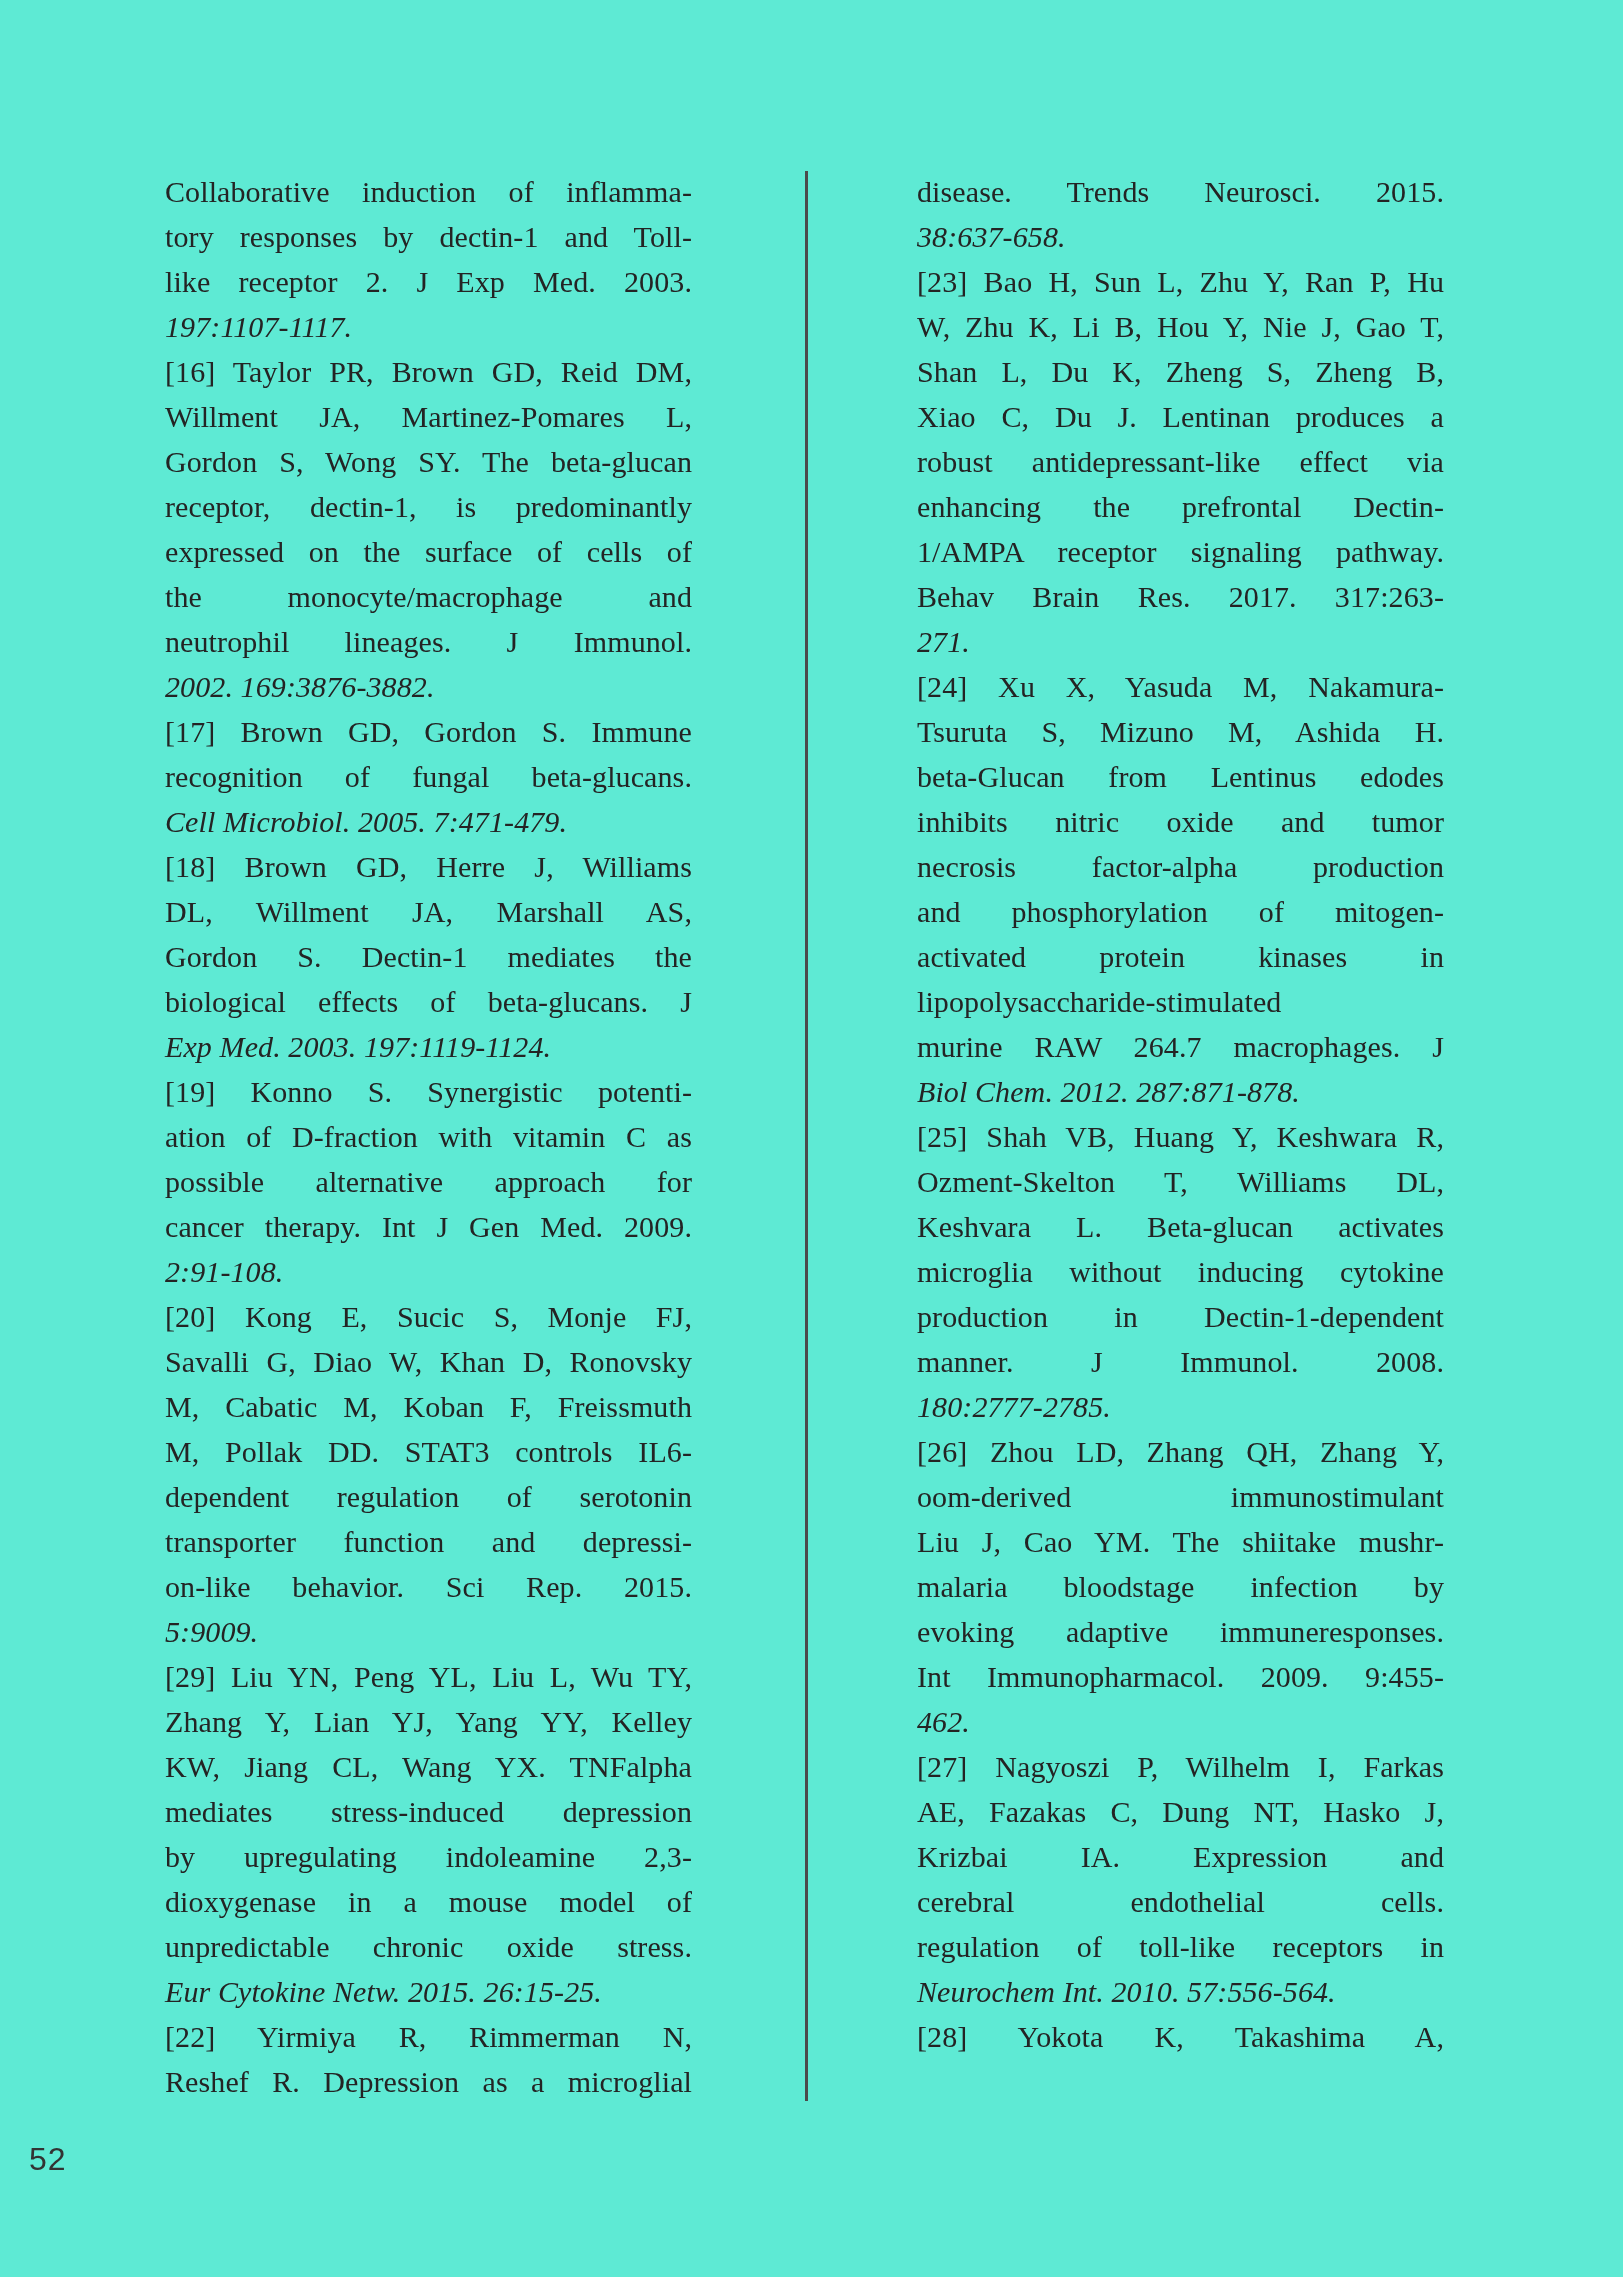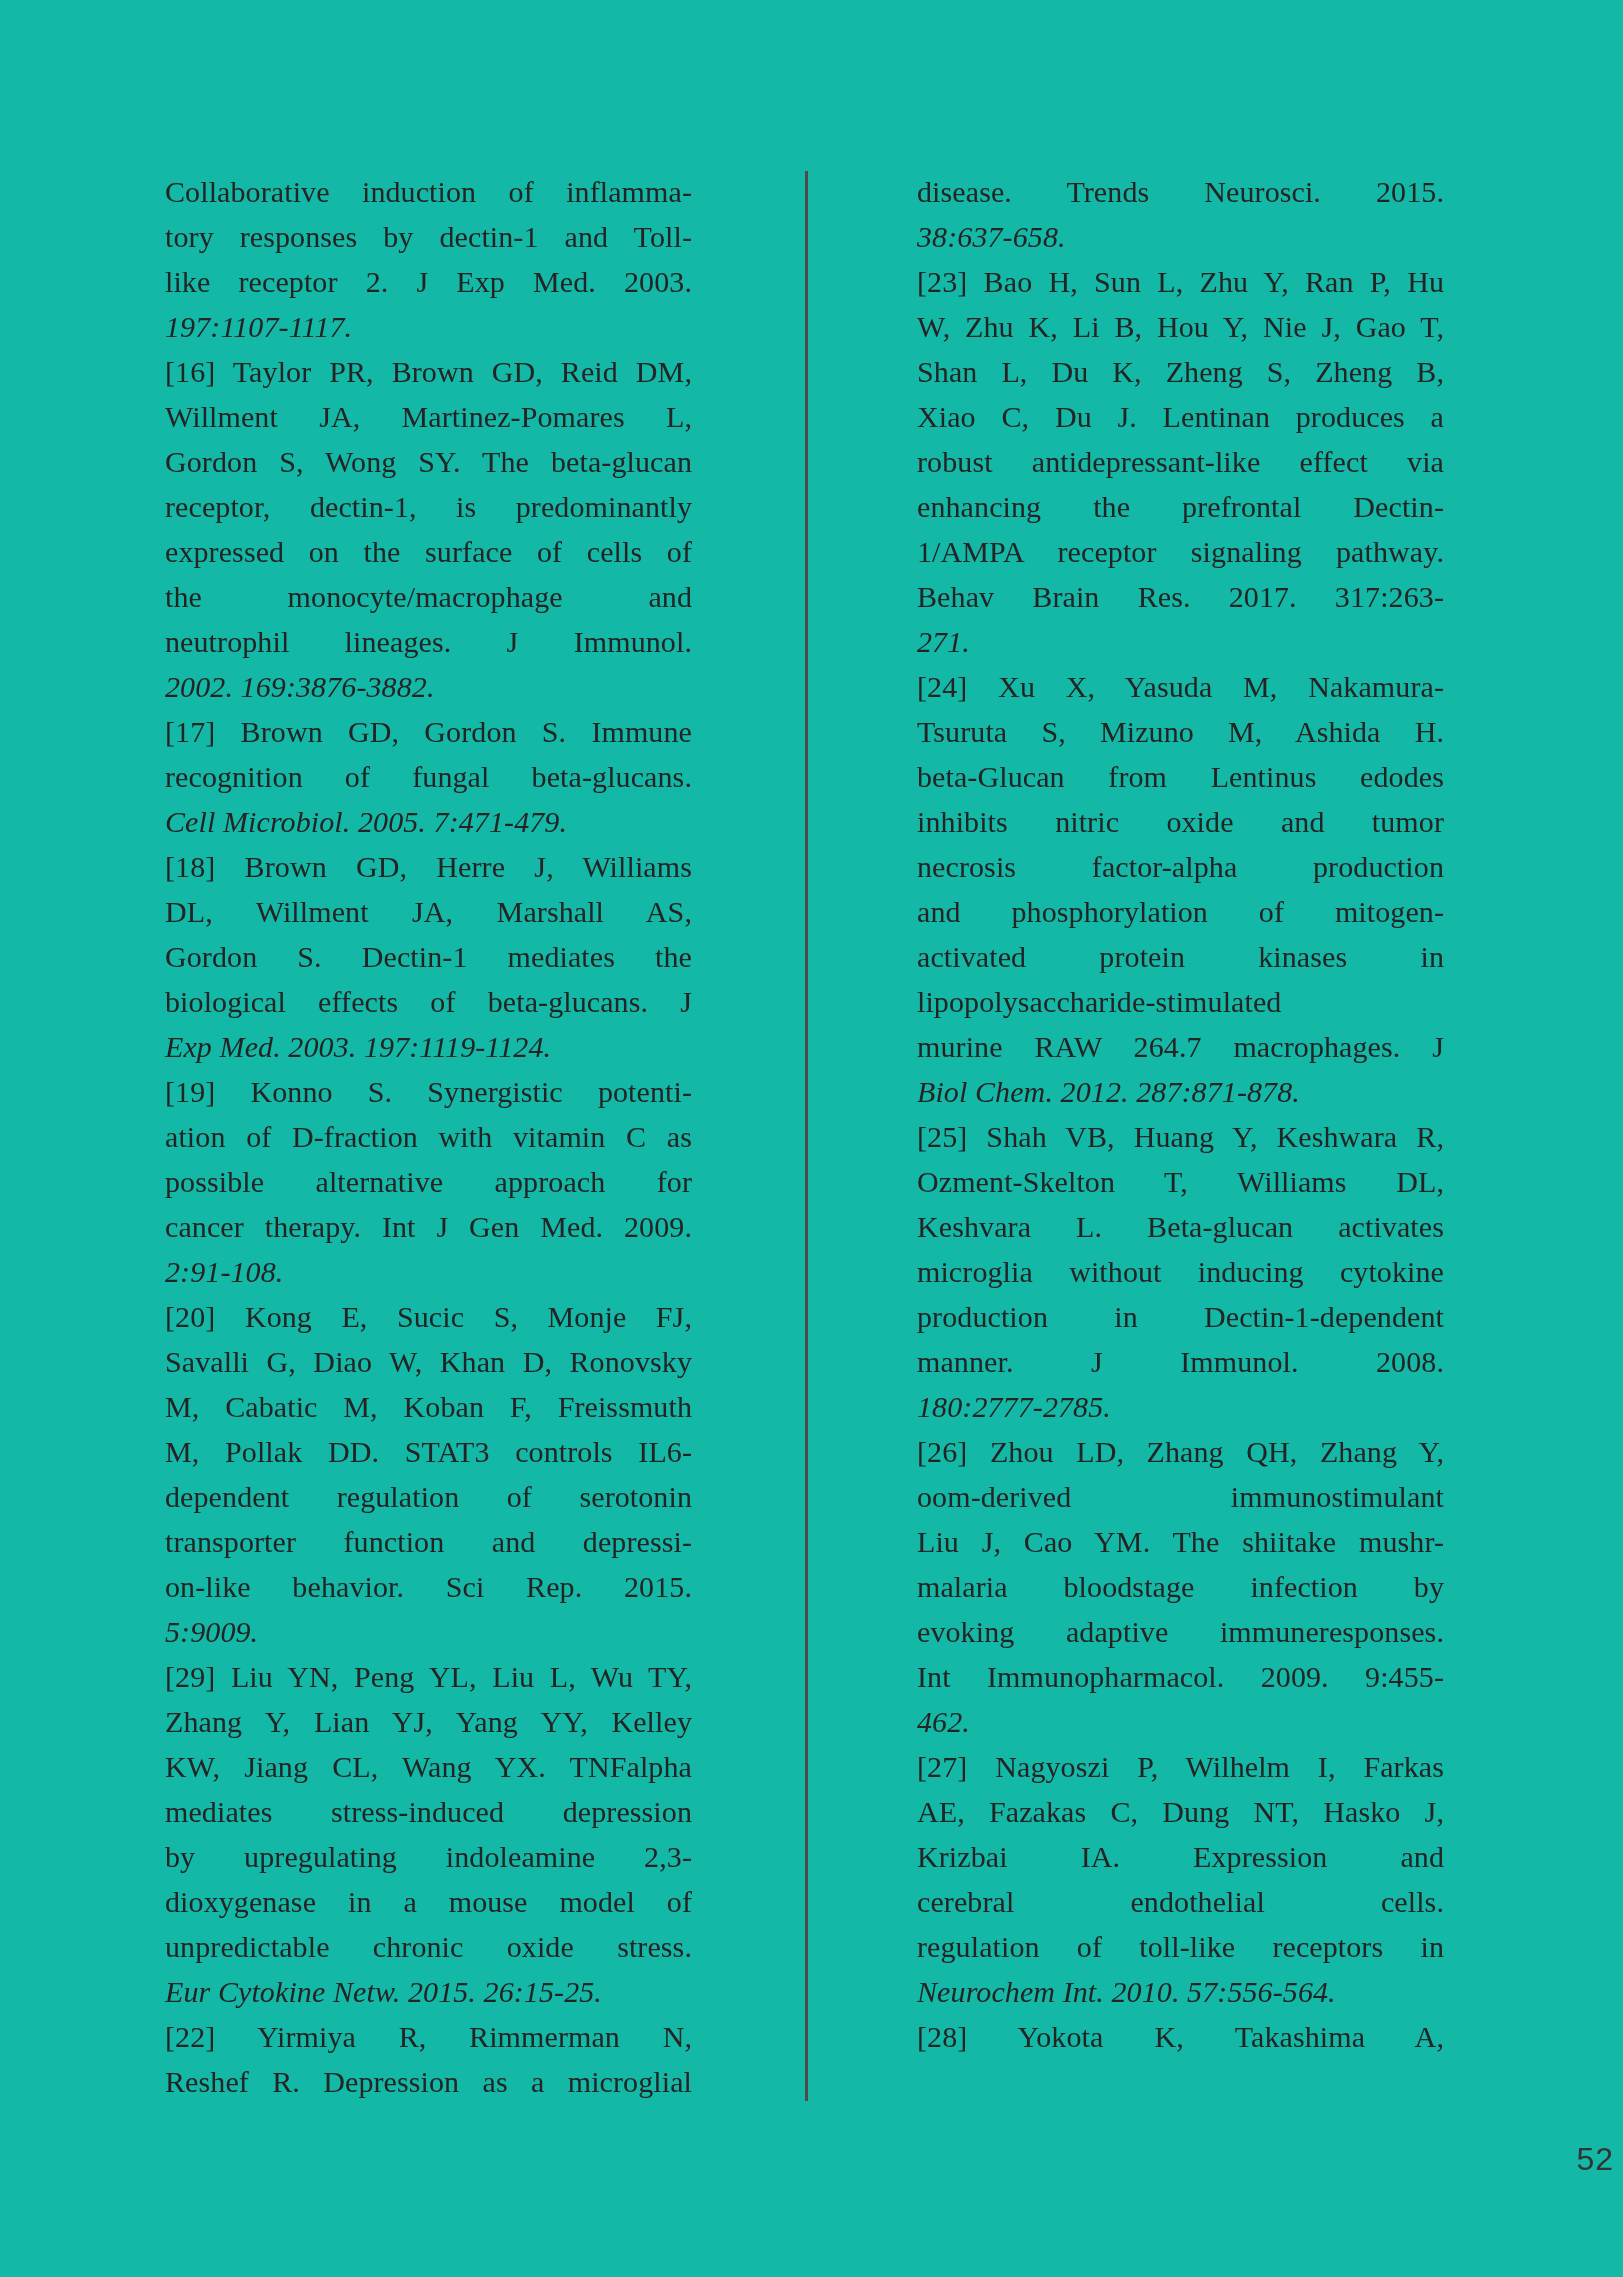--- a/index.html
+++ b/index.html
@@ -4,21 +4,21 @@
 <style>
   html, body {
     margin: 0;
     padding: 0;
     background: #e8e8e8;
   }
   .page {
     position: relative;
     width: 1624px;
     height: 2278px;
-    background: #14b8a6;
+    background: #5eead4;
     font-family: "Liberation Serif", "DejaVu Serif", serif;
     color: #242424;
     overflow: hidden;
   }
   .col {
     position: absolute;
     top: 169px;
     width: 527px;
   }
   .col-left  { left: 165px; }
@@ -41,25 +41,26 @@
     top: 171px;
     width: 3px;
     height: 1930px;
     background: #4b4b4b;
   }
   .page-number {
     position: absolute;
     left: 0;
     right: 10px;
     top: 2141px;
-    text-align: right;
+    text-align: left;
     font-family: "Liberation Sans", "DejaVu Sans", sans-serif;
     font-size: 32px;
     color: #333333;
     letter-spacing: 1px;
+    padding-left: 29px;
   }
 </style>
 </head>
 <body>
 
 <div class="page">
   <div class="col col-left" id="col-left">
       <div class="block">
         <div class="line">Collaborative induction of inflamma-</div>
         <div class="line">tory responses by dectin-1 and Toll-</div>

